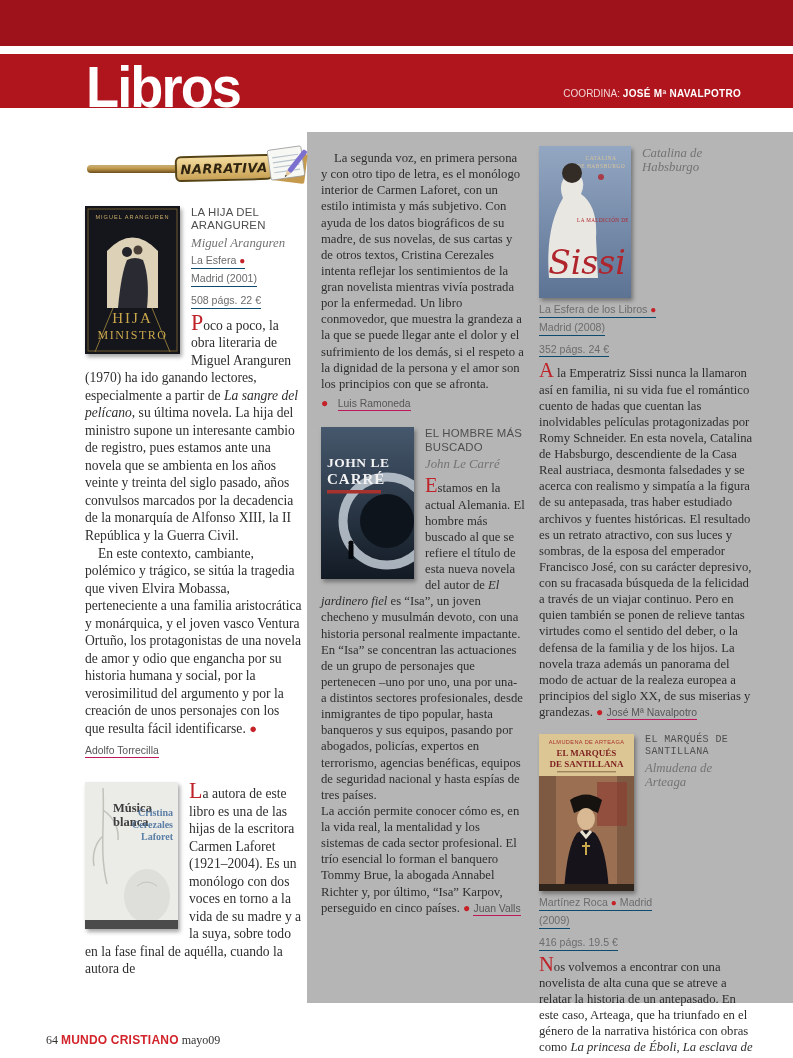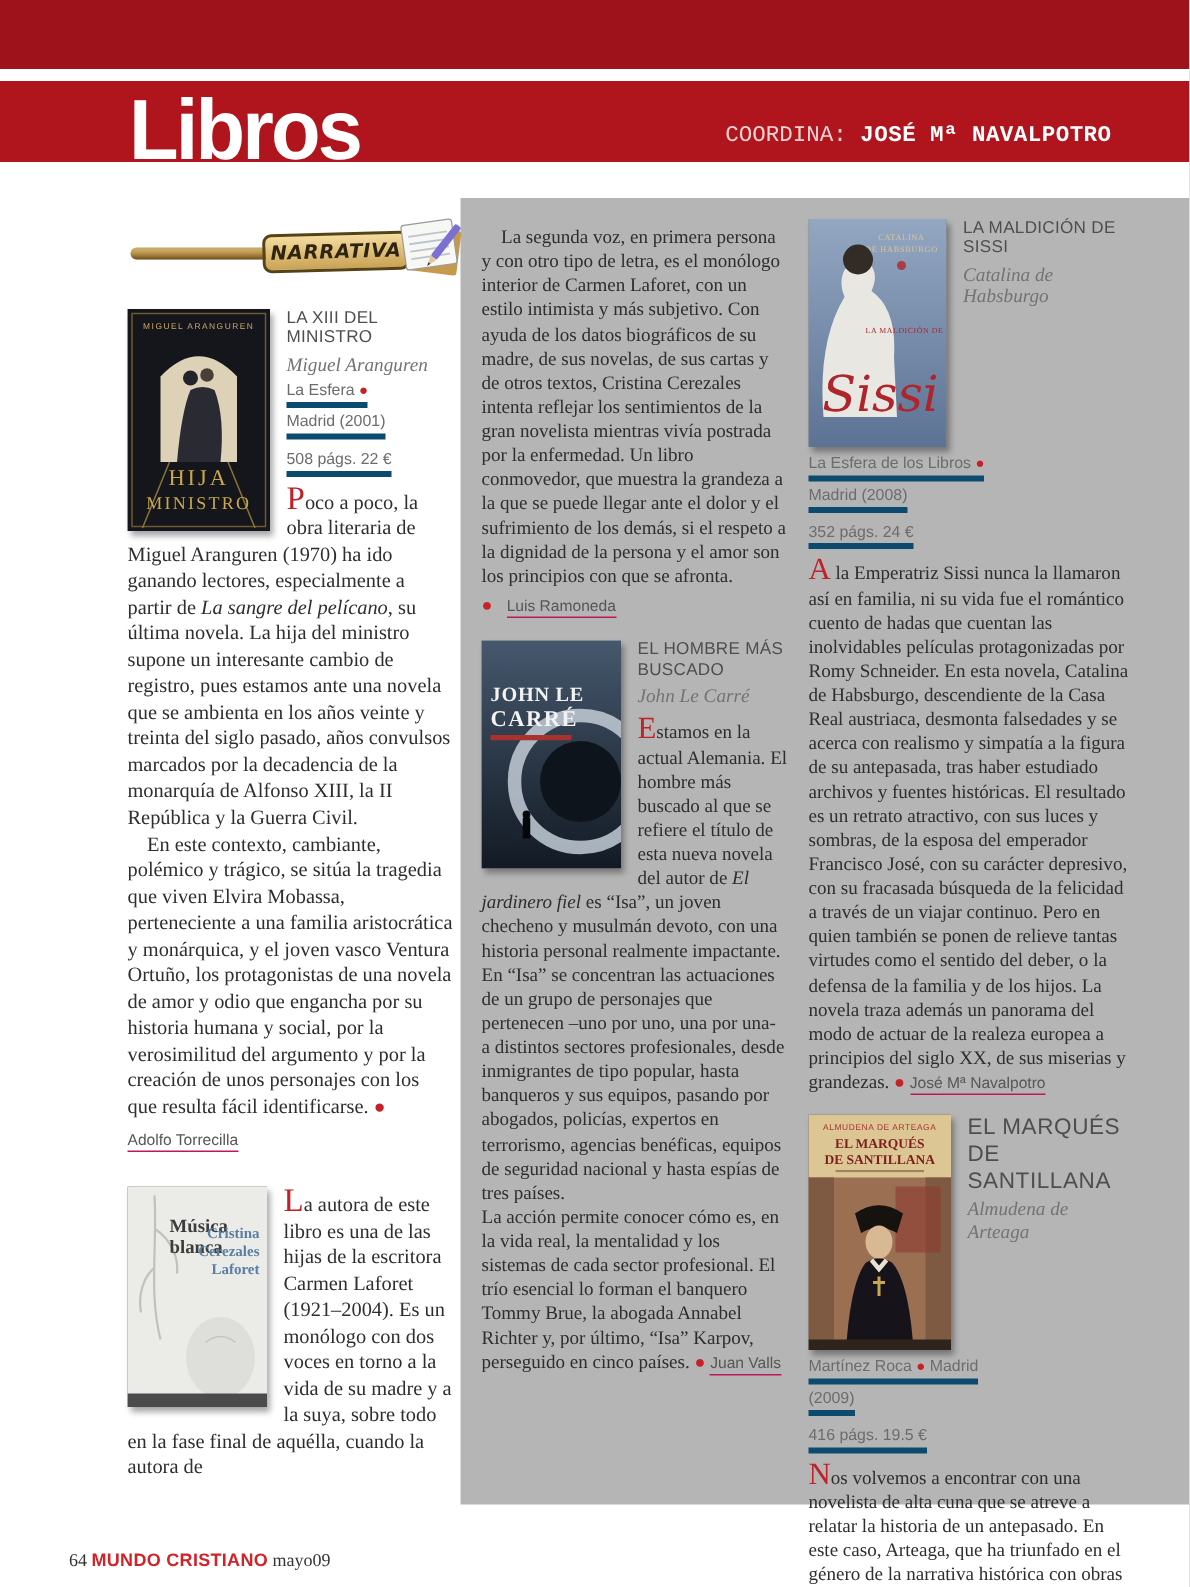--- a/index.html
+++ b/index.html
@@ -5,21 +5,21 @@
   html,body{margin:0;padding:0;background:#e9e9e9;}
   .page{position:relative;width:793px;height:1058px;margin:0 auto;background:#ffffff;overflow:hidden;}
 
   
   .band-top{position:absolute;left:0;top:0;width:100%;height:46px;background:#9e131b;}
   .band-main{position:absolute;left:0;top:54px;width:100%;height:54px;background:#b0151e;}
   .title-libros{position:absolute;left:86px;top:5px;margin:0;color:#fff;
     font-family:"Liberation Sans",sans-serif;font-weight:bold;font-size:57px;line-height:1;
     letter-spacing:-2px;transform:scaleX(.95);transform-origin:left;}
   .coordina{position:absolute;right:52px;bottom:9px;color:#fff;
-    font-family:Liberation Mono, monospace;font-size:15px;margin-top:33px;}
+    font-family:Liberation Sans, sans-serif;font-size:10px;margin-top:33px;}
   .coordina .lbl{color:#f2d4d4;font-weight:normal;}
   .coordina .name{font-weight:bold;letter-spacing:.3px;}
 
   .gray-panel{position:absolute;left:307px;top:132px;width:486px;height:871px;background:#b5b5b5;}
 
   
   .col{position:absolute;}
   .col-left{left:85px;top:146px;width:217px;}
   .col-mid{left:321px;top:150px;width:205px;}
   .col-right{left:539px;top:144px;width:215px;}
@@ -39,25 +39,25 @@
   
   .book{position:relative;}
   .book::after{content:"";display:block;clear:both;height:0;}
   .cover{float:left;margin:2px 11px 5px 0;box-shadow:2px 3px 4px rgba(0,0,0,.35);display:block;background:#888;}
   .mt1{margin-top:22px;}
   .mt2{margin-top:14px;}
   .mt3{margin-top:12px;}
 
   .meta{font-family:"Liberation Sans",sans-serif;padding-top:2px;}
   .meta-title{font-size:11.4px;color:#4e4e4e;line-height:1.18;margin:0 0 3px;letter-spacing:.2px;}
-  .meta-title.serif{font-family:Liberation Sans, sans-serif;font-size:15px;letter-spacing:.4px;}
+  .meta-title.serif{font-family:Liberation Mono, monospace;font-size:10px;letter-spacing:.4px;}
   .meta-author{font-family:"Liberation Serif",serif;font-style:italic;color:#737373;
     font-size:12.8px;line-height:1.12;margin:0 0 4px;}
   .meta-pub p.meta-line{display:table;margin:0 0 3px;font-size:10.6px;color:#6c6c6c;line-height:1.2;
-    border-bottom:4px solid #0c4a6e;padding-bottom:1px;white-space:nowrap;}
+    border-bottom:1px solid #0c4a6e;padding-bottom:1px;white-space:nowrap;}
   .meta-pub p.pages{margin-top:7px;}
   .meta-pub .r-red{font-size:10px;}
 
   
   .review{font-family:"Liberation Serif","DejaVu Serif",serif;color:#2e2e2e;padding-top:5px;}
   .col-left .review{font-size:13.6px;line-height:1.29;}
   .col-mid .review,.col-right .review{font-size:12.7px;line-height:1.27;}
   .review p{margin:0;padding:0;}
   .review p.indent{text-indent:13px;}
   .review p.sigline{margin-top:3px;}
@@ -122,21 +122,21 @@
         <circle cx="53" cy="44" r="4.5" fill="#4a3f37"></circle>
         <path d="M33 102 Q36 68 42 54 Q50 50 58 54 Q65 72 62 102 Z" fill="#2a2a33"></path>
         <g stroke="#8a7437" stroke-width="1">
           <line x1="10" y1="146" x2="28" y2="102"></line>
             <line x1="85" y1="146" x2="67" y2="102"></line>
         </g>
         <text x="47.5" y="117" text-anchor="middle" font-size="15" fill="#c9a84c" font-family="serif" letter-spacing="2">HIJA</text>
         <text x="47.5" y="133" text-anchor="middle" font-size="12" fill="#c9a84c" font-family="serif" letter-spacing="1.5">MINISTRO</text>
       </svg>
       <div class="meta">
-        <div class="meta-title">LA XIII DEL MINISTRO</div>
+        <div class="meta-title">LA HIJA DEL ARANGUREN</div>
         <div class="meta-author">Miguel Aranguren</div>
         <div class="meta-pub">
             <p class="meta-line">
               <span>La Esfera </span>
               <span class="r-red">●</span>
             </p>
             <p class="meta-line">
               <span>Madrid (2001)</span>
             </p>
             <p class="meta-line pages">
@@ -218,21 +218,20 @@
         <rect width="92" height="152" fill="url(#g4)"></rect>
         <text x="62" y="14" text-anchor="middle" font-size="5.5" fill="#d8c49c" letter-spacing="0.5" font-family="serif">CATALINA</text>
         <text x="62" y="22" text-anchor="middle" font-size="5.5" fill="#d8c49c" letter-spacing="0.5" font-family="serif">DE HABSBURGO</text>
         <circle cx="62" cy="31" r="3" fill="#b0242c" opacity="0.8"></circle>
         <path d="M10 132 Q6 82 24 52 Q19 40 26 31 Q34 23 41 30 Q47 37 42 48 Q59 60 57 92 L59 132 Z" fill="#e9e7e2"></path>
         <circle cx="33" cy="27" r="10" fill="#332b26"></circle>
         <text x="64" y="76" text-anchor="middle" font-size="5.2" fill="#b0242c" letter-spacing="0.4" font-family="serif">LA MALDICIÓN DE</text>
         <text x="48" y="128" text-anchor="middle" font-family="'DejaVu Serif',serif" font-style="italic" font-size="33" fill="#b0242c">Sissi</text>
       </svg>
       <div class="meta">
-        <div class="meta-title">LA MALDICIÓN DE SISSI</div>
         <div class="meta-author">Catalina de Habsburgo</div>
         <div class="meta-pub">
             <p class="meta-line">
               <span>La Esfera de los Libros </span>
               <span class="r-red">●</span>
             </p>
             <p class="meta-line">
               <span>Madrid (2008)</span>
             </p>
             <p class="meta-line pages">

